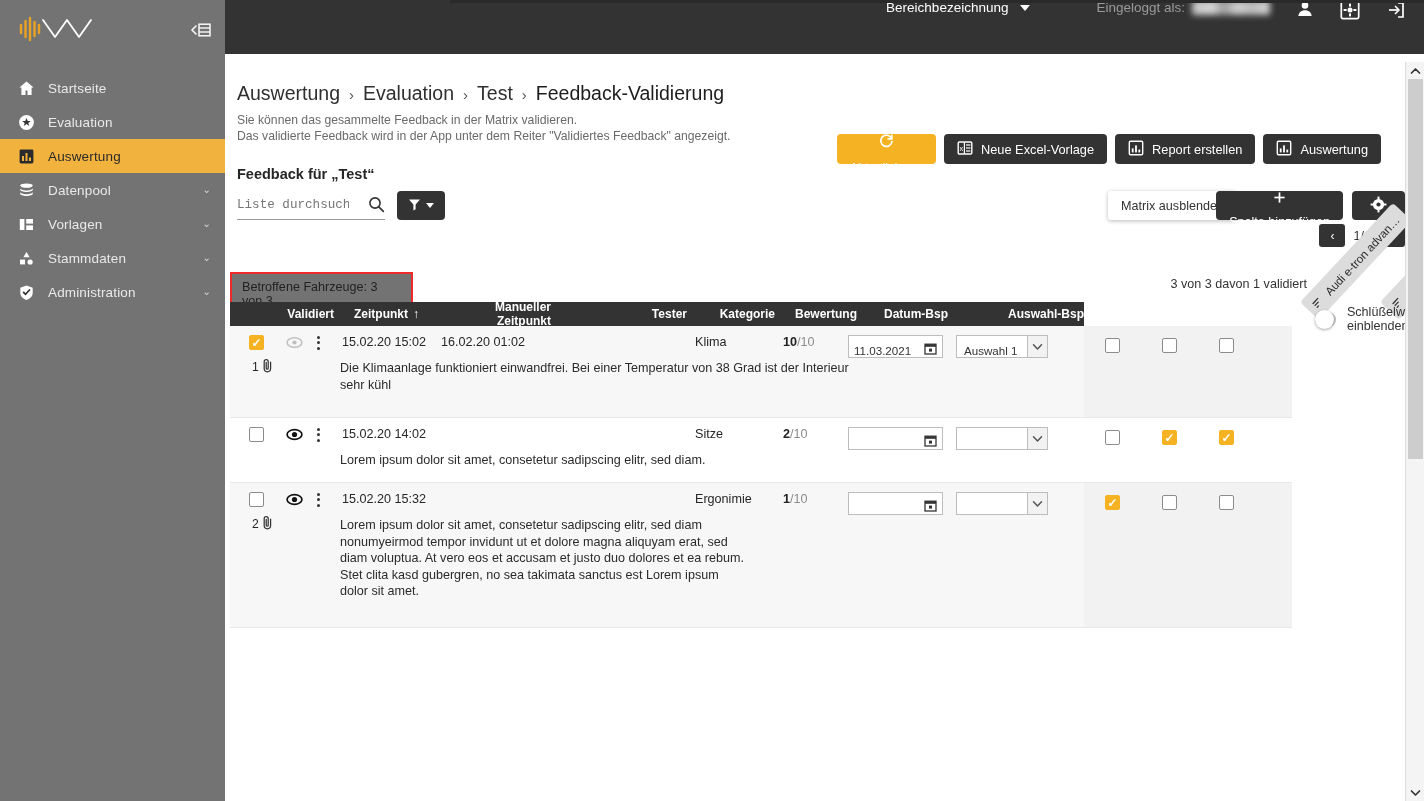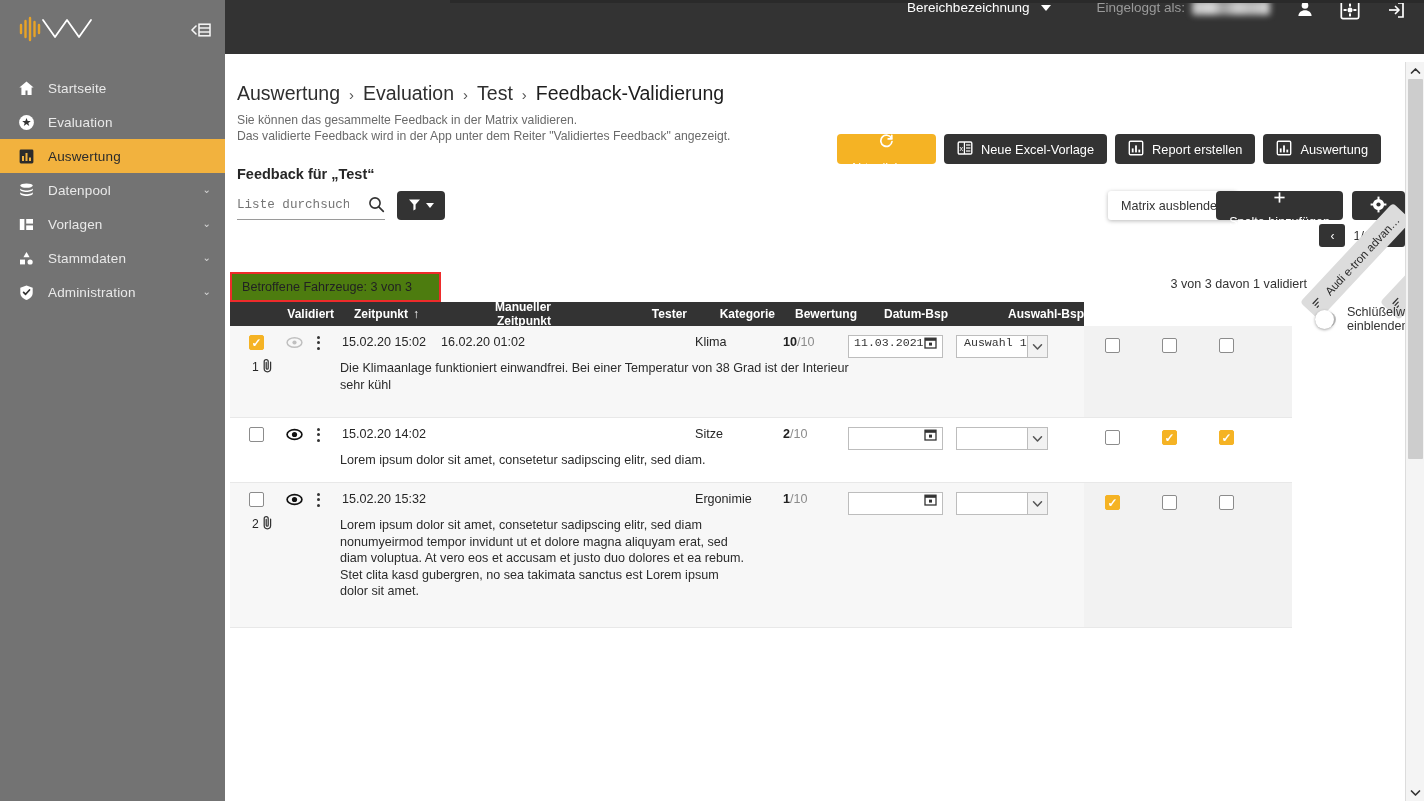--- a/index.html
+++ b/index.html
@@ -32,21 +32,21 @@
   .sb-item.active .sb-ico { color:#2b2b2b; }
 
   
   .right { flex:1 1 auto; position:relative; height:801px; background:#fff; }
   .topbar {
     height:54px; background:#333333; display:flex; align-items:flex-start;
     justify-content:flex-end; padding-right:18px; color:#fff;
   }
   .tb-sel { display:flex; align-items:center; gap:12px; font-size:13.5px; cursor:pointer; }
   .tb-sel .caret { width:0;height:0;border-left:5px solid transparent;border-right:5px solid transparent;border-top:6px solid #fff; }
-  .tb-login { margin-left:45px; color:#9a9a9a; font-size:13.5px; display:flex; align-items:center; gap:7px;}
+  .tb-login { margin-left:66px; color:#9a9a9a; font-size:13.5px; display:flex; align-items:center; gap:7px;}
   .blurname {
     width:78px; height:15px; border-radius:2px;
     background:linear-gradient(90deg,#c6c6c6 0%,#d8d8d8 26%,#9e9e9e 40%,#cfcfcf 58%,#bdbdbd 76%,#d4d4d4 100%);
     filter:blur(3px);
   }
   .tb-ico { margin-left:26px; cursor:pointer; display:flex; align-items:center;}
 
   
   .content { position:absolute; top:62px; left:0; right:19px; bottom:0; background:#fff; overflow:hidden;}
   .crumbs { display:flex; align-items:baseline; padding:20px 0 0 12px; }
@@ -105,22 +105,22 @@
   .rothead {
     position:absolute; background:#dcdcdc; border-radius:4px; height:26px; width:136px;
     transform-origin:left bottom; transform:rotate(-47deg);
     display:flex; align-items:center; gap:7px; padding:0 7px;
     font-size:11.6px; color:#2b2b2b; white-space:nowrap; cursor:pointer;
   }
   .rothead .rh-lbl { overflow:hidden; text-overflow:ellipsis; }
 
   
   .vehbox {
-    position:absolute; left:5px; top:210px; border:2px solid #ee2b2b; background:#4d7c0f;
-    padding:6px 10px 6px 10px; font-size:12.6px; color:#222; width:211px;
+    position:absolute; left:5px; top:210px; border:2px solid #ee2b2b; background:#737373;
+    padding:6px 10px 6px 10px; font-size:12.6px; color:#222; width:183px;
   }
   .valcount { position:absolute; right:98px; top:215px; font-size:12.6px; color:#333; }
 
   
   .tablewrap { position:absolute; left:5px; top:240px; right:0; }
   .thead {
     background:#333; color:#fff; height:24px; width:854px; display:flex; align-items:center;
     font-size:12px; font-weight:bold;
   }
   .thead .th { padding-left:20px;text-align:right; }
@@ -147,22 +147,22 @@
   .actcell { width:104px; display:flex; align-items:center; gap:0; padding-left:19px; }
   .eye { margin-left:22px; cursor:pointer; display:flex; }
   .eye.off { opacity:.28; }
   .kebab { margin-left:14px; cursor:pointer; display:flex; flex-direction:column; gap:2.5px; }
   .kebab i { width:3px; height:3px; border-radius:50%; background:#333; display:block; }
   .blurtester { width:116px; height:12px; border-radius:2px; background:#d0d0d0; filter:blur(3.2px); margin-top:3px; }
   .blurtester.sm { width:68px; }
   .bewert b { font-weight:bold; color:#222; }
   .bewert span { color:#8b8b8b; }
   .dateinput, .selinput {
-    height:23px; border:1px solid #bdbdbd; background:#fff; display:flex; align-items:flex-start;
-    font-size:11.6px; color:#333; padding:0 5px; cursor:pointer;font-family:Liberation Mono, monospace;
+    height:23px; border:1px solid #bdbdbd; background:#fff; display:flex; align-items:flex-end;
+    font-size:11.6px; color:#333; padding:0 5px; cursor:pointer;
   }
   .dateinput { width:95px; justify-content:space-between; }
   .selinput  { width:92px; justify-content:space-between; padding:0 0 0 7px; }
   .selarrow { width:20px; height:21px; border-left:1px solid #bdbdbd; background:#f2f2f2;
               display:flex; align-items:center; justify-content:center; }
   .attach { position:absolute; left:22px; top:32px; font-size:12.2px; color:#262626; display:flex; align-items:center; gap:2px; }
   .comment { padding:4px 0 10px 110px; font-size:12.6px; color:#2b2b2b; line-height:16.5px; max-width:640px; }
 
   
   .matrix { position:absolute; left:854px; top:0; width:208px; }

